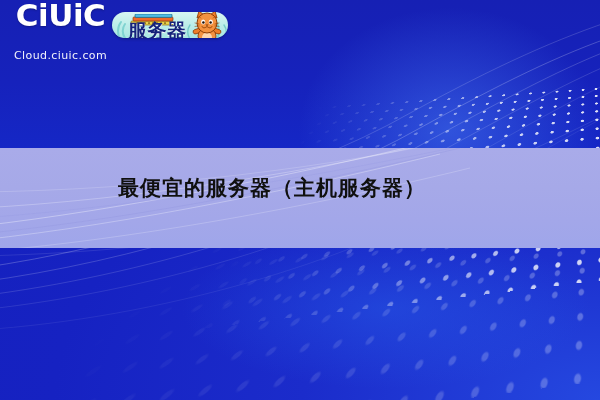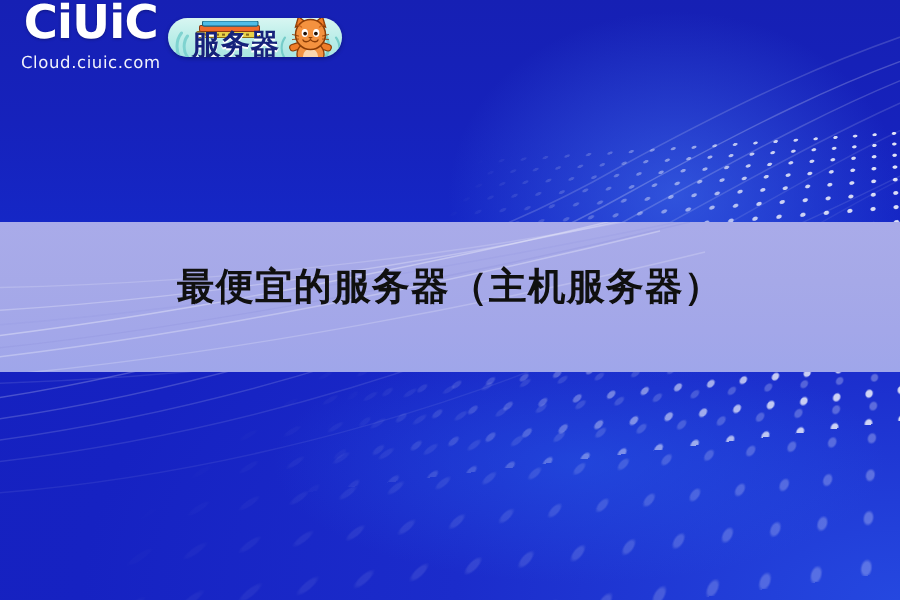--- a/index.html
+++ b/index.html
@@ -58,35 +58,35 @@
   
   .band{
     position:absolute;left:0;top:148px;width:100%;height:100px;
     background:linear-gradient(180deg,#a9abe9 0%,#a6a9e8 40%,#a3a7e9 72%,#9fa6ea 100%);
     overflow:hidden;
   }
   .band .band-waves{position:absolute;inset:0;opacity:.85;}
   .band-title{
     position:absolute;left:118px;top:30px;
     font-family:"DejaVu Sans","Liberation Sans",sans-serif;
-    font-size:25px;font-weight:700;color:#10100f;
+    font-size:21px;font-weight:700;color:#10100f;
     letter-spacing:1px;white-space:nowrap;
     line-height:1;
   }
 
   
   .logo{position:absolute;left:14px;top:0;text-align:center;}
   .logo-mark{
     font-family:"DejaVu Sans","Liberation Sans",sans-serif;
     font-size:31px;font-weight:700;color:#ffffff;
     letter-spacing:-0.5px;line-height:1;
     text-shadow:0 1px 2px rgba(0,0,0,.28);
   }
   .logo-sub{
-    margin-top:5px;
+    margin-top:19px;
     font-family:"DejaVu Sans","Liberation Sans",sans-serif;
     font-size:11px;font-weight:400;color:#f2f3fb;
     letter-spacing:.4px;line-height:1;
   }
 
   
   .badge{
     position:absolute;left:112px;top:12px;
     width:116px;height:26px;
     border-radius:19px;

